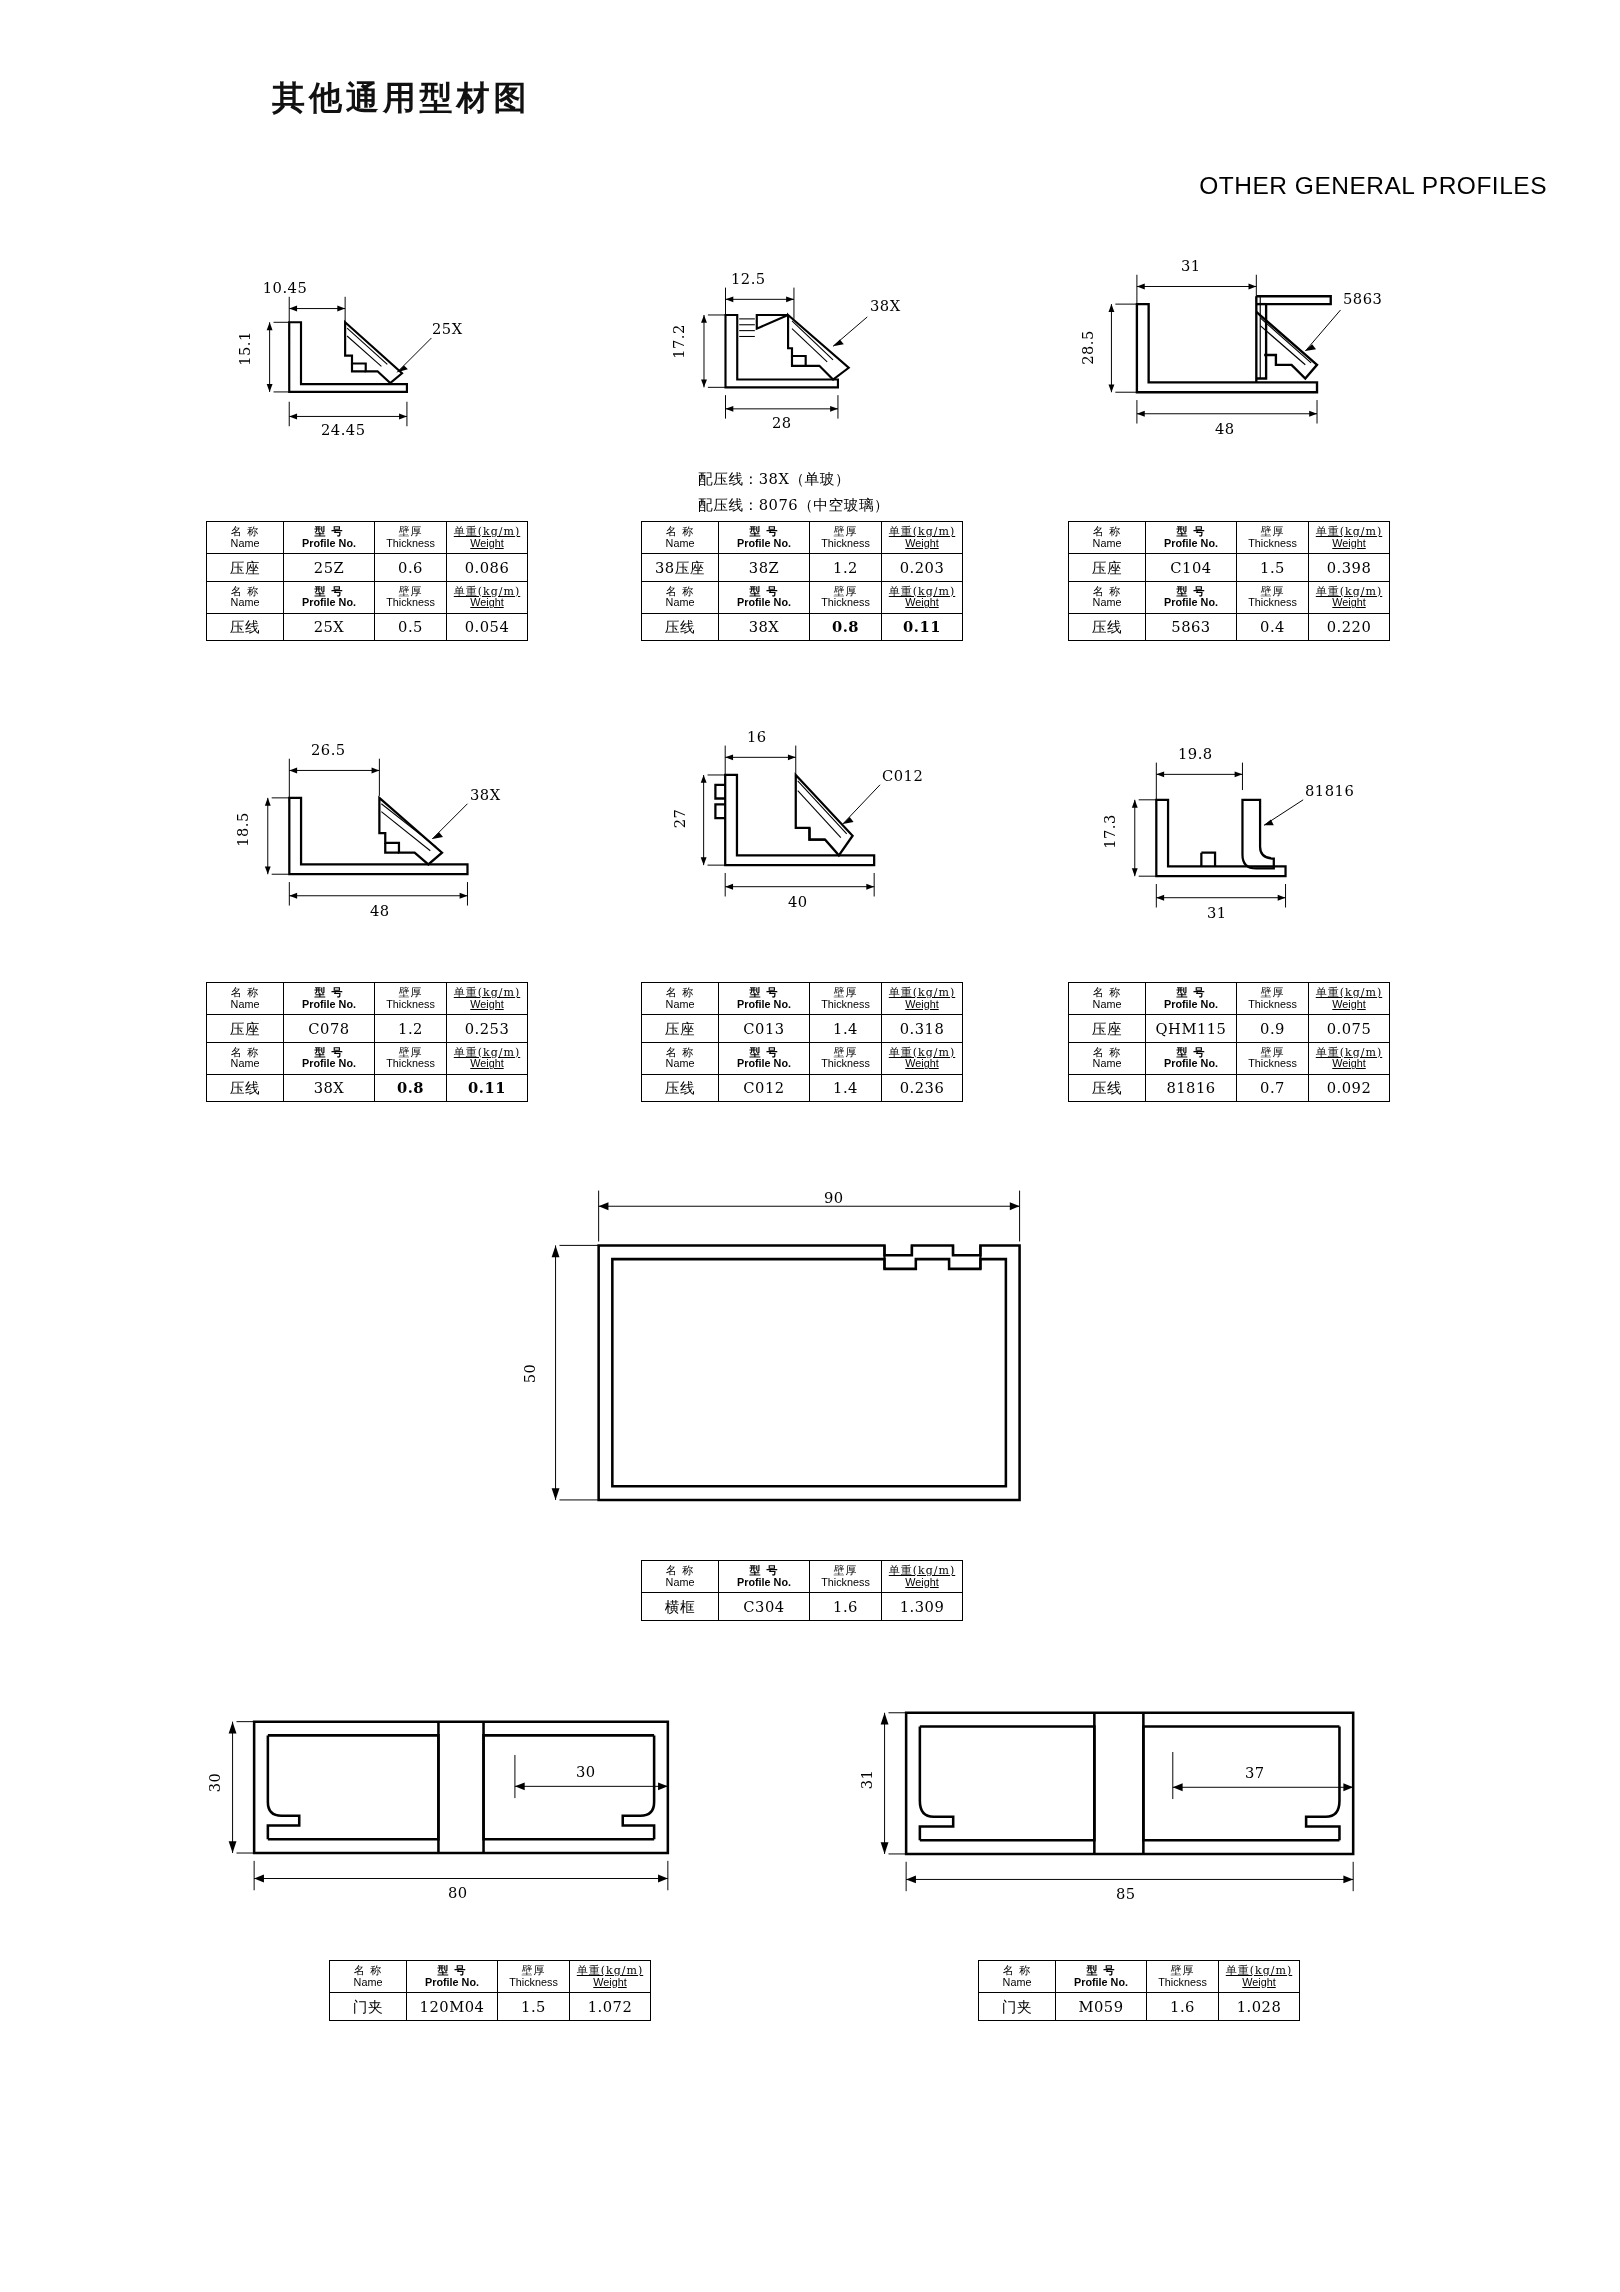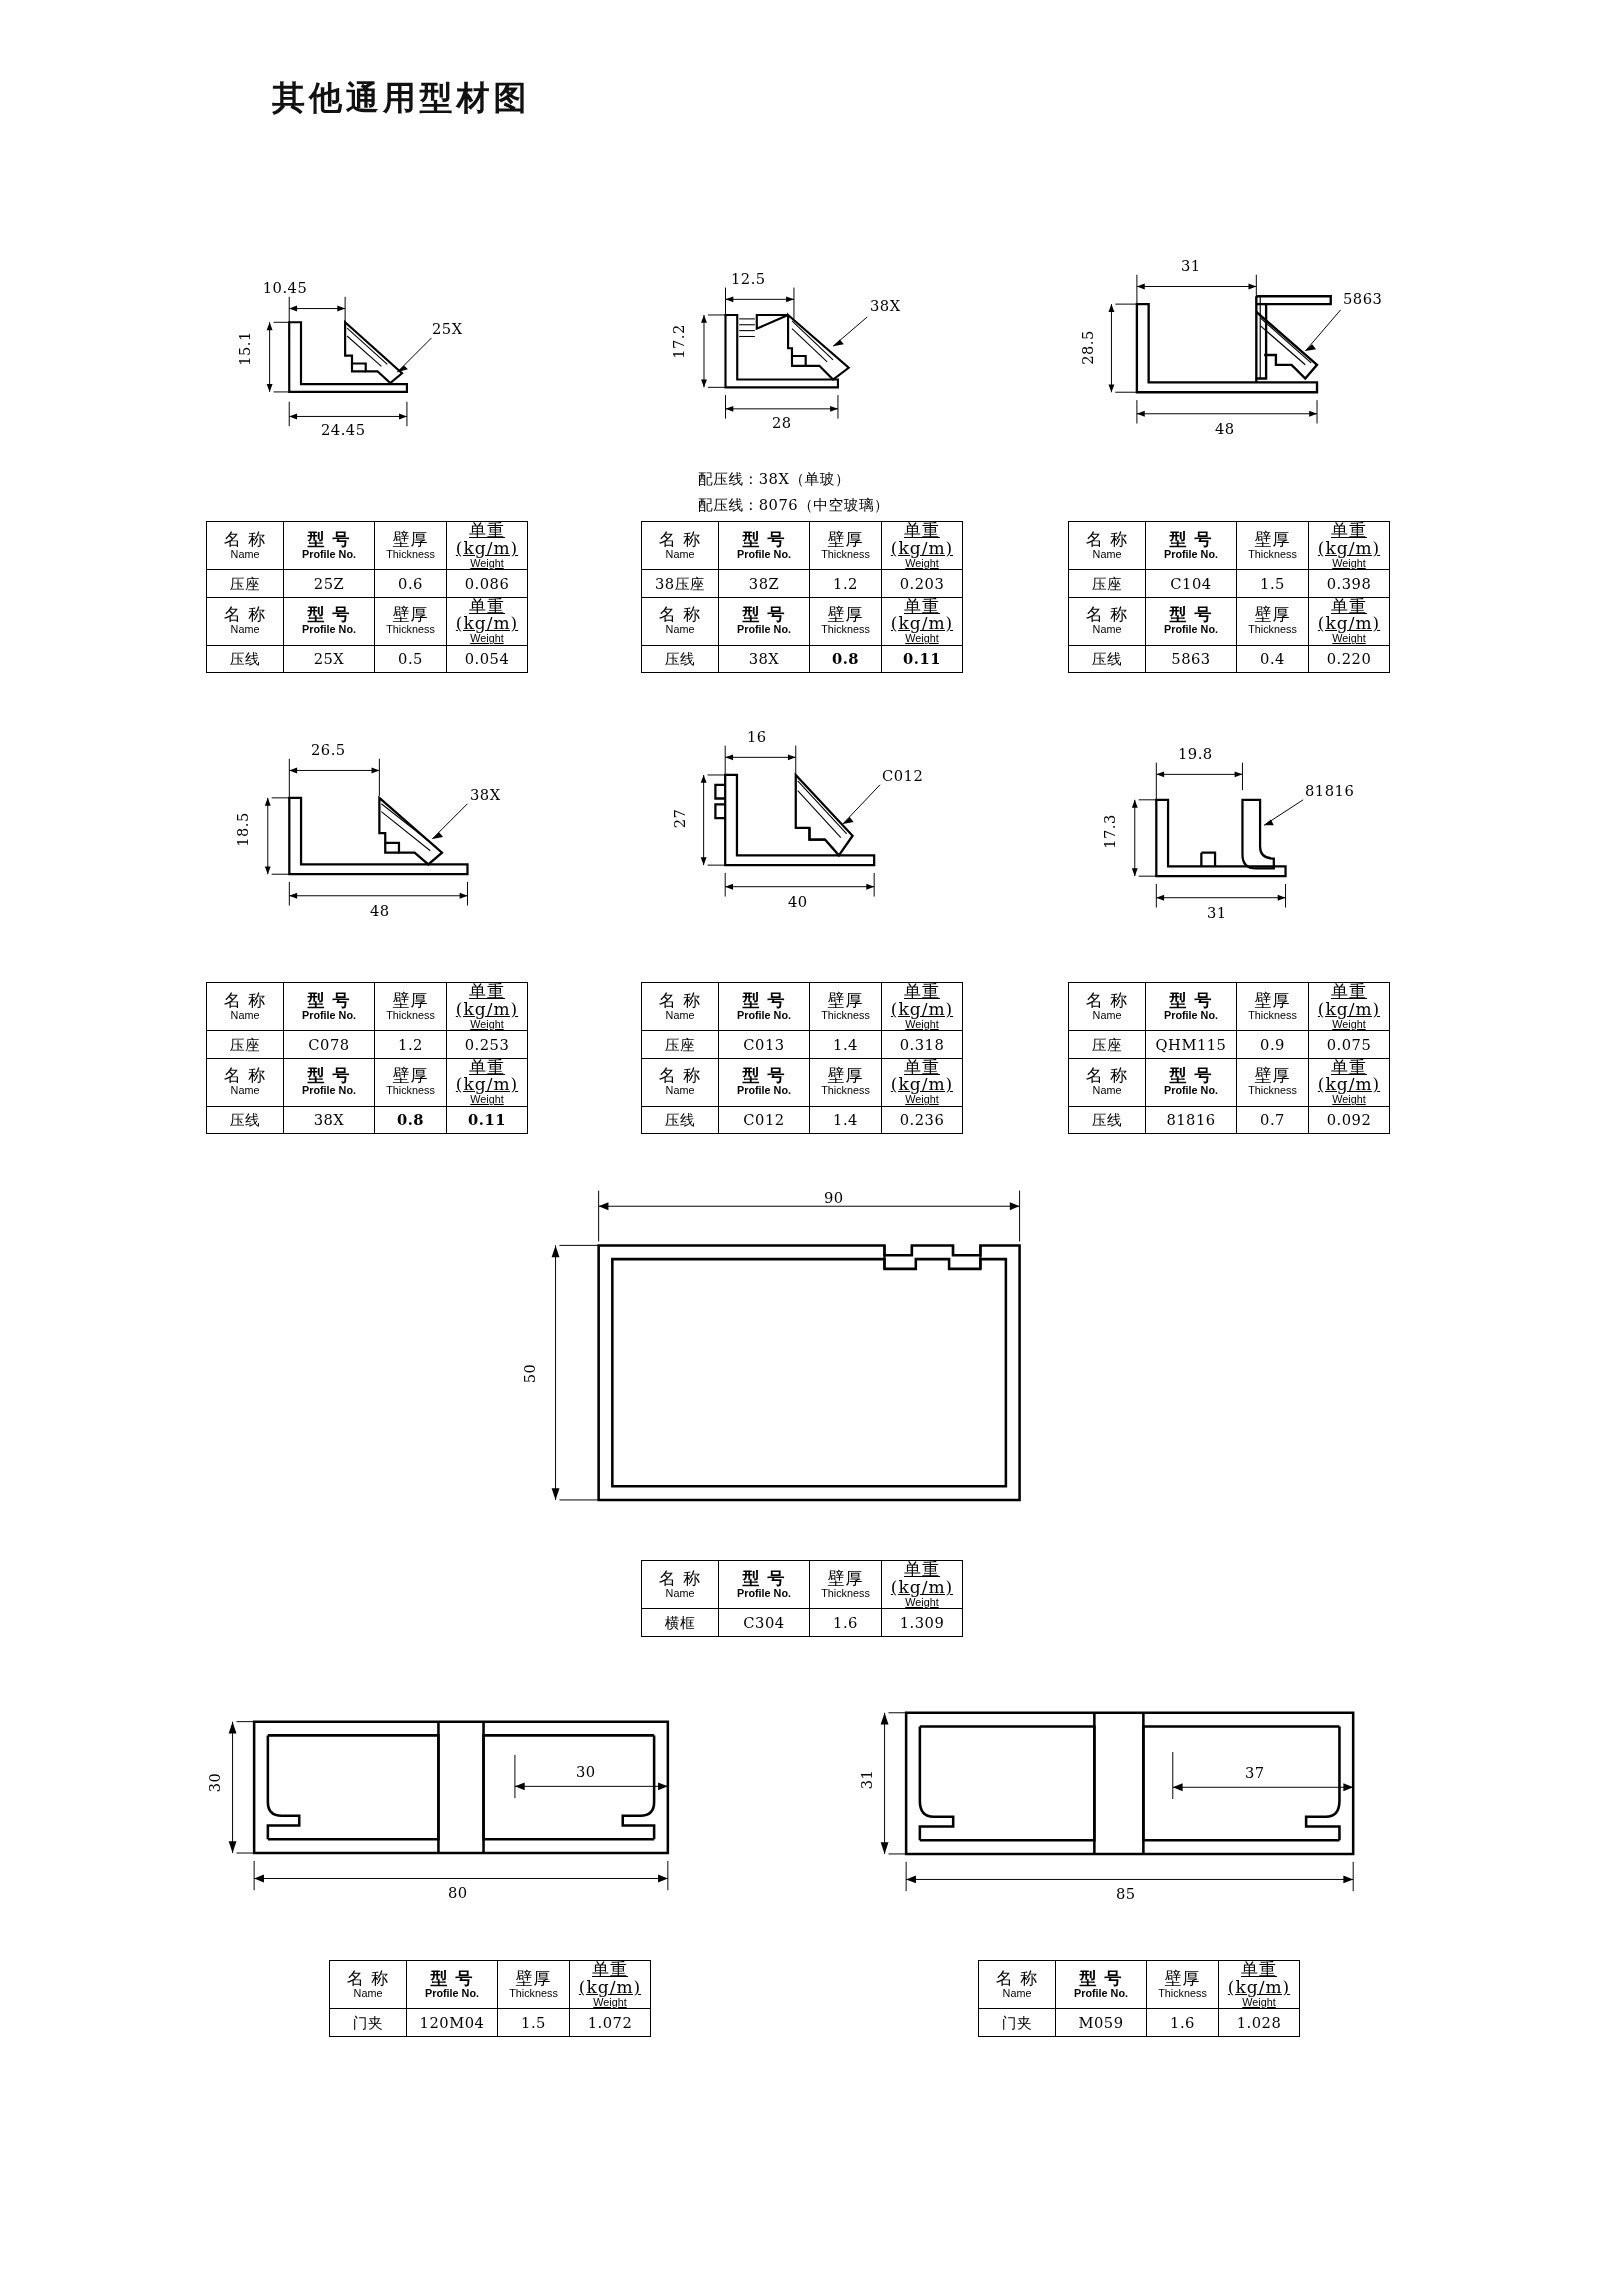--- a/index.html
+++ b/index.html
@@ -6,21 +6,21 @@
   body{width:1620px;height:2293px;position:relative;font-family:"Liberation Sans",sans-serif;color:#000;}
   .page{position:relative;width:1620px;height:2293px;overflow:hidden;}
 
   .title-cn{position:absolute;left:272px;top:76px;font-family:"DejaVu Serif",serif;font-weight:bold;font-size:33px;letter-spacing:3.9px;color:#111;}
   .title-en-wrap{position:absolute;left:0;top:172px;width:1547px;text-align:right;font-size:24.5px;letter-spacing:0.5px;}
 
   
   table.spec{border-collapse:collapse;font-size:12.7px;}
   table.spec td{border:1px solid #000;text-align:center;padding:0;line-height:1.05;}
   table.spec td.hdr{height:31px;}
-  table.spec td .cn{display:block;font-family:"DejaVu Serif",serif;font-size:17px;letter-spacing:1px;text-align:center;}
+  table.spec td .cn{display:block;font-family:"DejaVu Serif",serif;font-size:11px;letter-spacing:1px;text-align:center;}
   table.spec td .en{display:block;font-size:10.8px;}
   table.spec td.val{height:26.5px;font-family:"DejaVu Serif",serif;font-size:14.7px;letter-spacing:0.5px;}
   table.spec td.val.bold{font-weight:bold;}
   .c-name{width:76px;}
   .c-prof{width:90px;font-weight:bold;}
   .c-thick{width:71px;}
   .c-weight{width:80px;text-decoration:underline;}
 
   .tbl-wrap{position:absolute;}
 
@@ -30,20 +30,23 @@
   .lbl{position:absolute;font-family:"DejaVu Serif",serif;font-size:14.7px;letter-spacing:0.5px;}
   .note{position:absolute;font-family:"DejaVu Serif",serif;font-size:14.7px;letter-spacing:0.5px;white-space:nowrap;}
   svg{display:block;overflow:visible;}
 </style>
 </head>
 <body>
 
 <div class="page">
 
   <div class="title-cn">其他通用型材图</div>
+  <div class="title-en-wrap">
+    <span>OTHER GENERAL PROFILES</span>
+  </div>
 
   <div class="draw" style="left:250px;top:279px;width:255px;height:167px;">
     <svg width="255" height="167" viewBox="0 0 260 170">
 
       <g stroke="#000" stroke-width="1" fill="none">
         <line x1="40" y1="18" x2="40" y2="62"></line>
         <line x1="97" y1="18" x2="97" y2="58"></line>
         <line x1="40" y1="30" x2="97" y2="30"></line>
         <line x1="20" y1="44" x2="20" y2="115"></line>
         <line x1="40" y1="44" x2="24" y2="44"></line>

